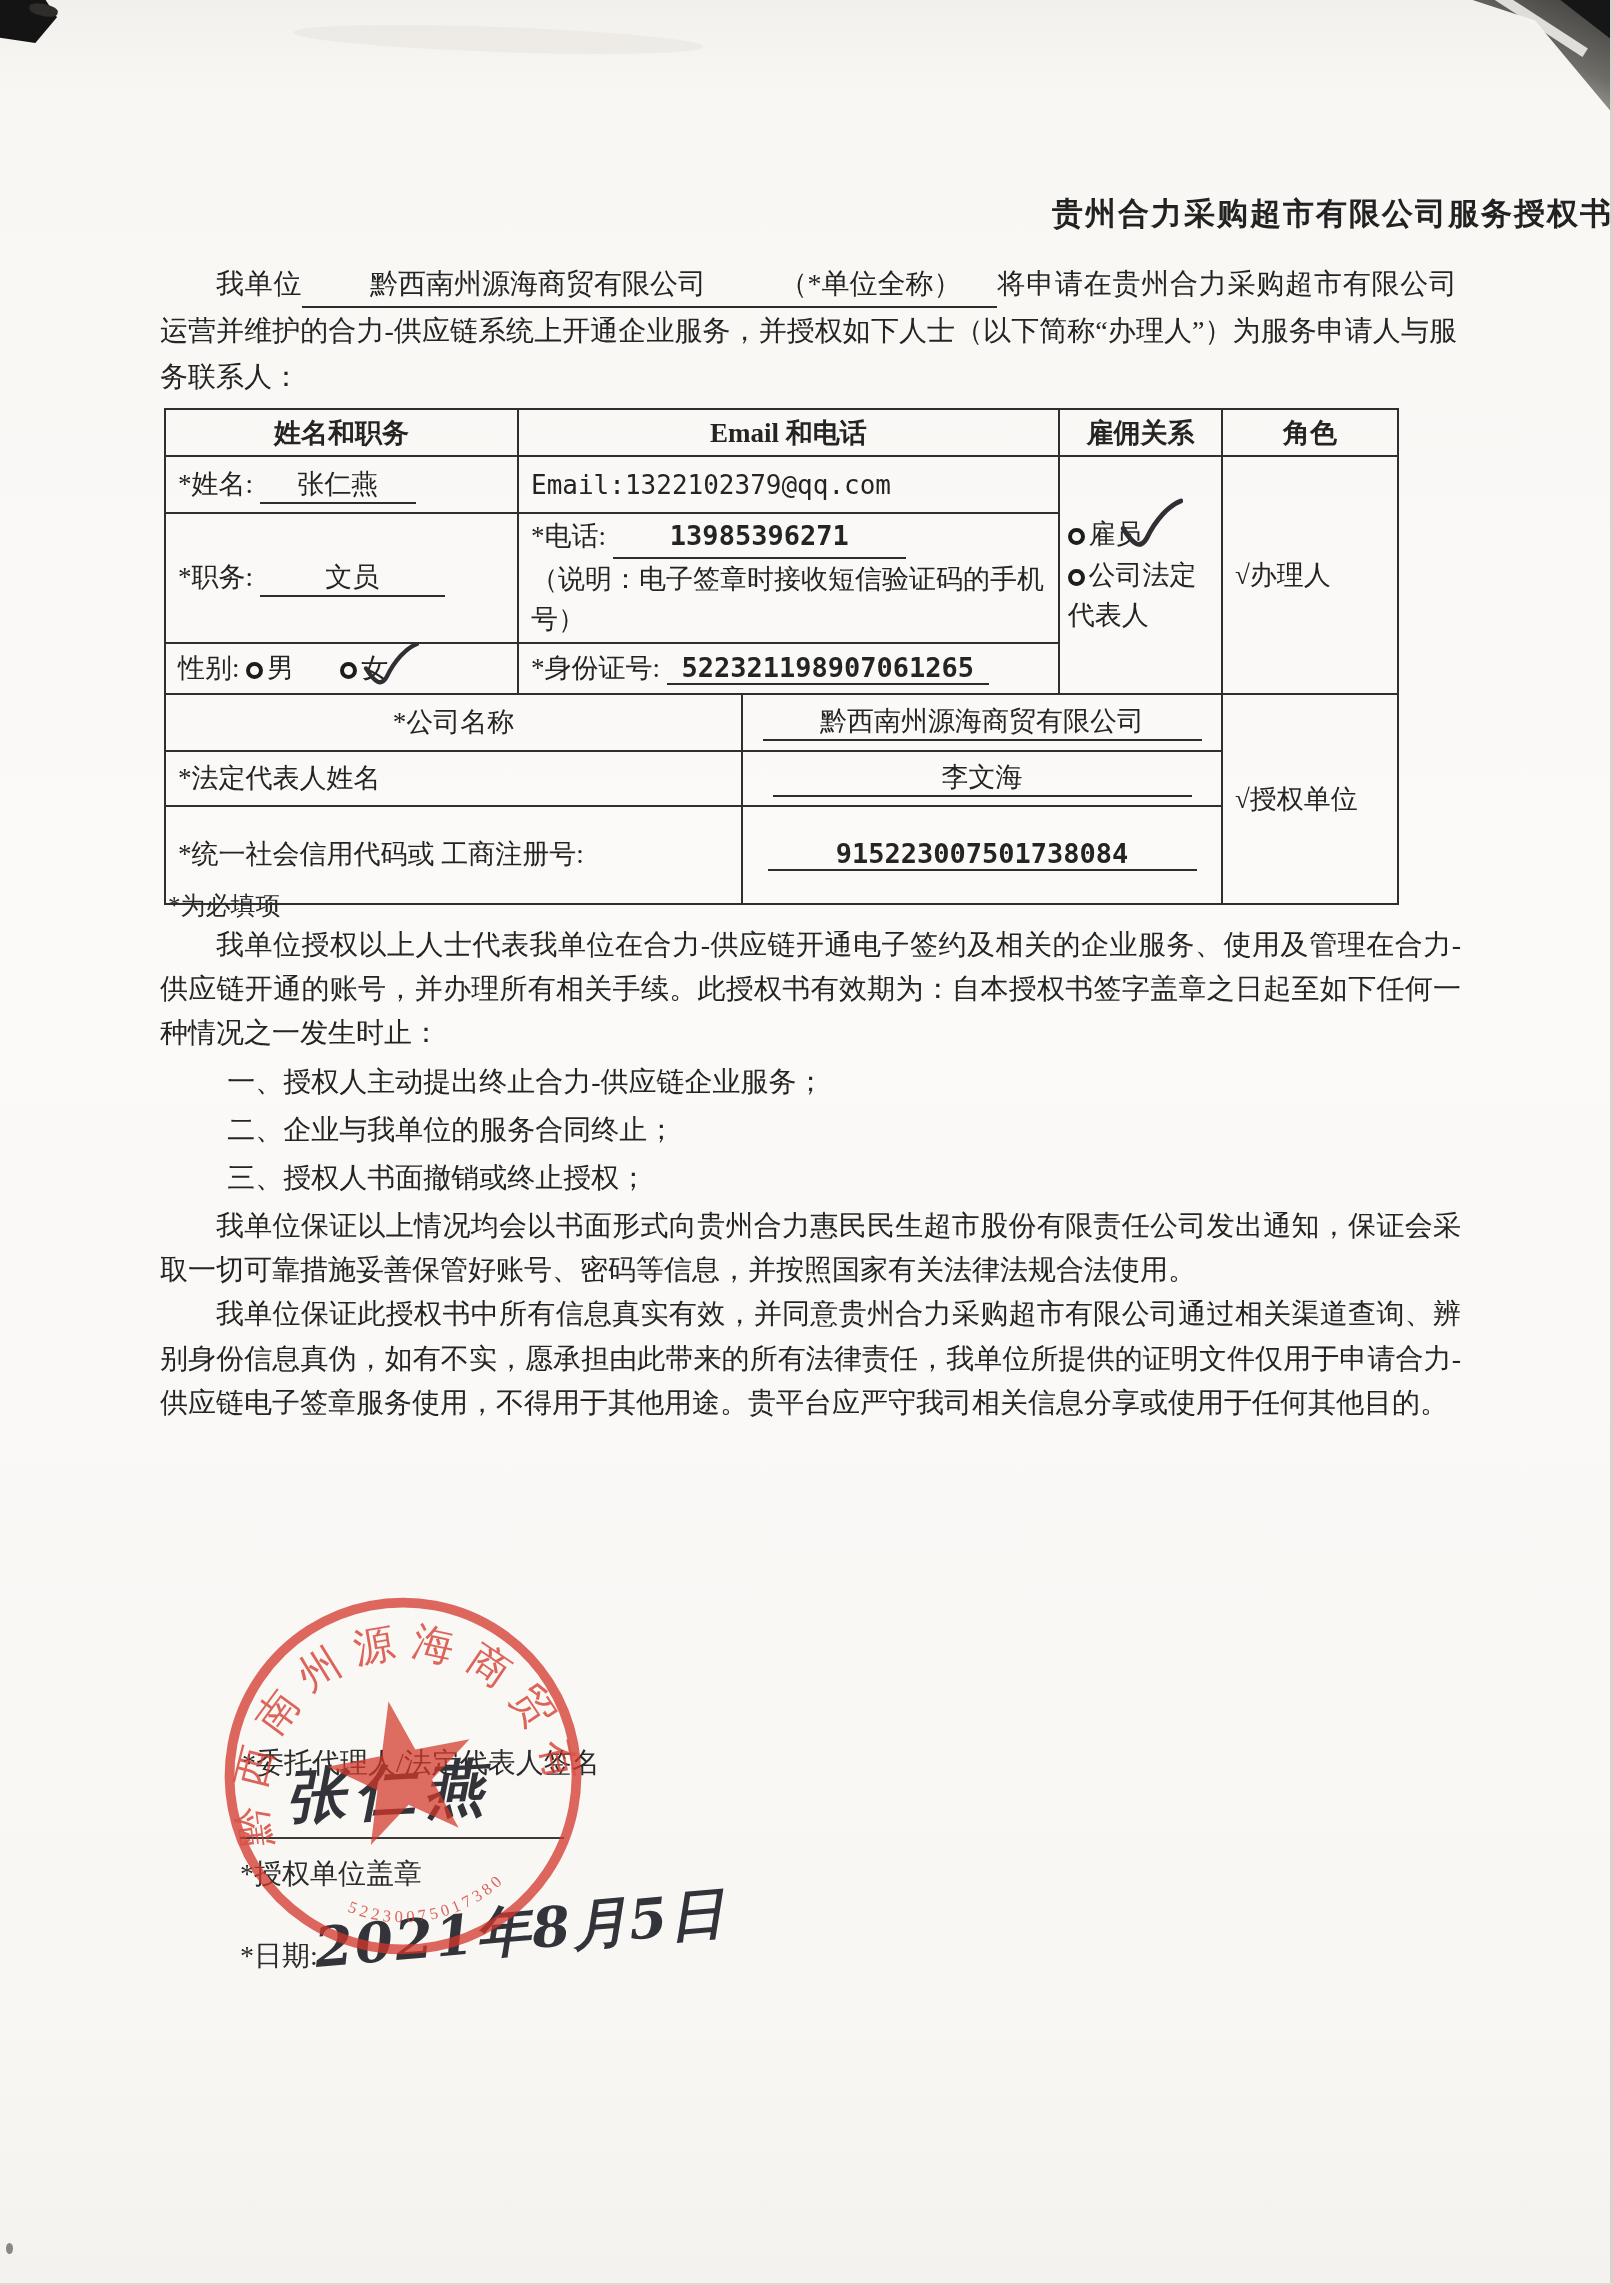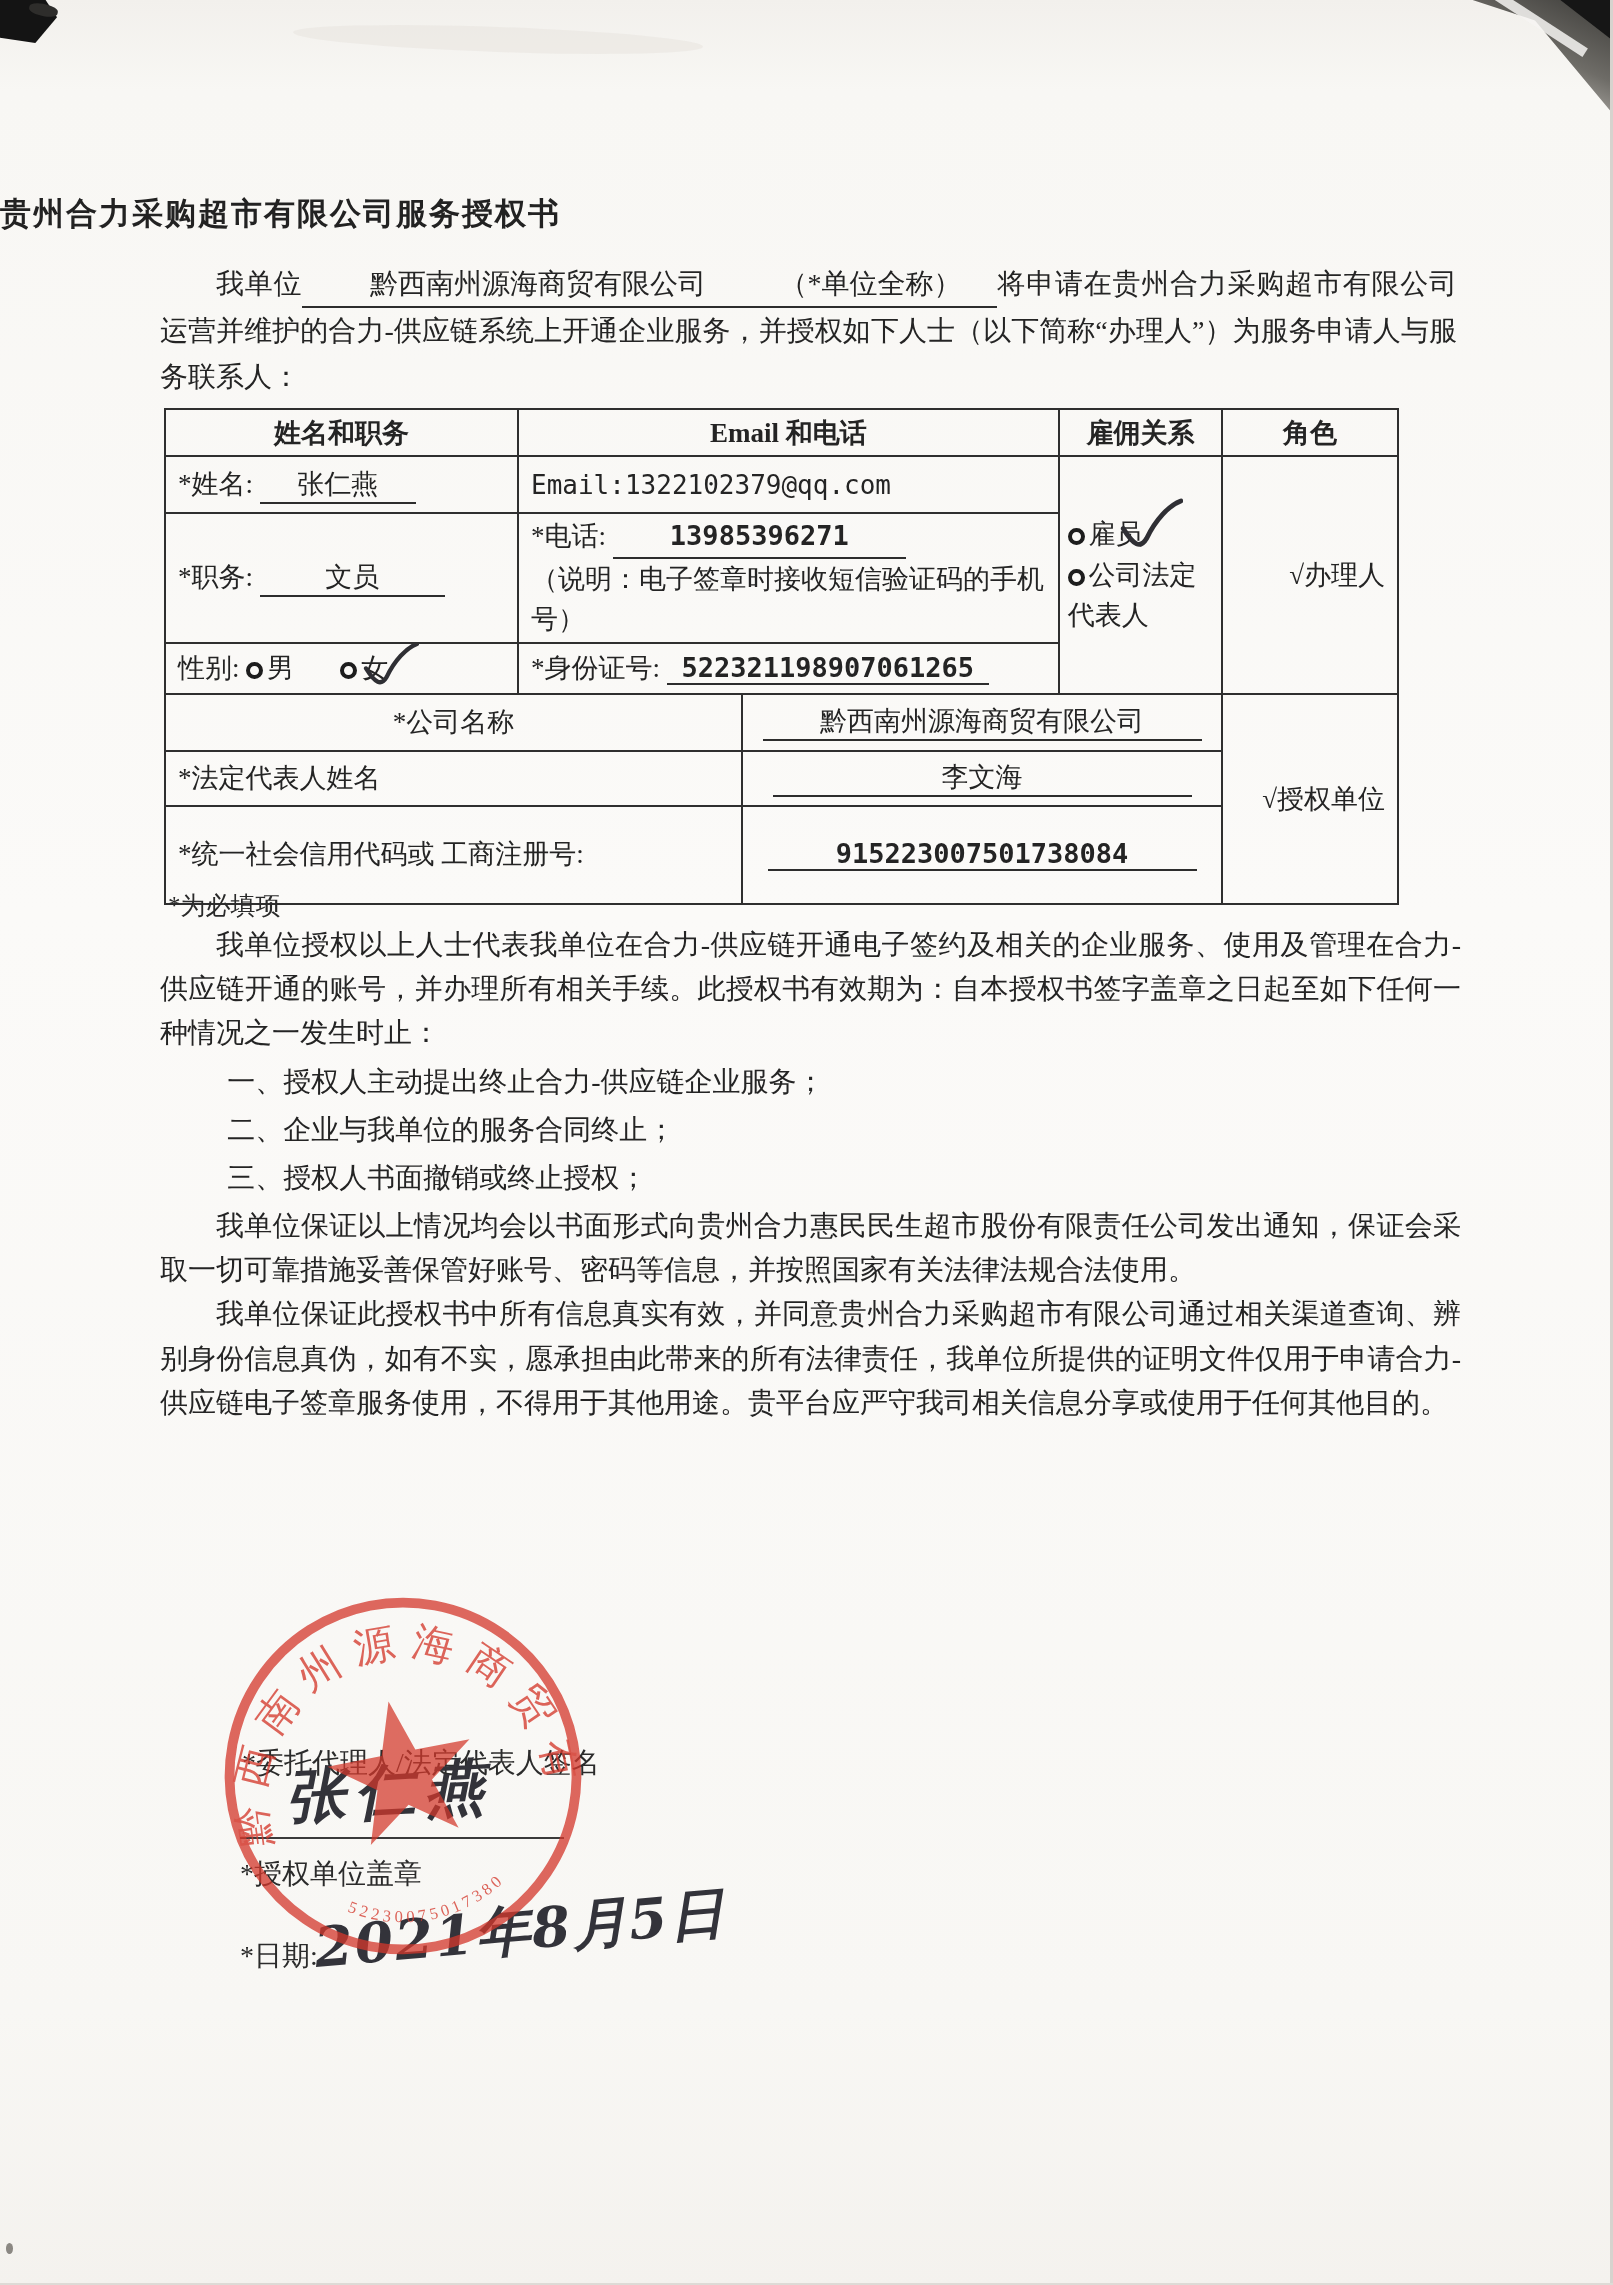--- a/index.html
+++ b/index.html
@@ -16,21 +16,21 @@
   .art-tr .w1{position:absolute;right:0;top:0;width:195px;height:146px;background:linear-gradient(205deg,#3c3b38 0%,#6e6c67 35%,#a8a5a0 55%,transparent 72%);
     clip-path:polygon(28% 0,100% 0,100% 78%,60% 14%);}
   .art-tr .w2{position:absolute;right:0;top:0;width:117px;height:68px;background:#161616;
     clip-path:polygon(55% 0,100% 0,100% 60%);}
   .art-tr .w3{position:absolute;right:15.6px;top:7.8px;width:146px;height:9.8px;background:#f6f5f2;transform:rotate(33deg);opacity:.85;}
   .art-smudge{position:absolute;left:293px;top:27px;width:410px;height:25px;background:#e7e4df;opacity:.55;transform:rotate(2deg);border-radius:50%;}
   .art-edge-r{position:absolute;right:0;top:0;width:2.9px;height:100%;background:#d6d3ce;}
   .art-edge-b{position:absolute;left:0;bottom:0;width:100%;height:2.9px;background:#dedbd6;}
   .art-bl{position:absolute;left:5.9px;top:2243px;width:6.8px;height:10.7px;background:#8b8883;border-radius:50%;}
 
-  .title{position:absolute;left:0;top:193px;width:100%;text-align:left;
+  .title{position:absolute;left:0;top:193px;width:100%;text-align:right;
     font-size:31px;font-weight:bold;letter-spacing:2px;color:#222;}
 
   .intro{position:absolute;left:160px;top:261px;width:1297px;
     font-size:28px;line-height:1.62;text-align:justify;text-indent:2em;color:#242424;}
   .ufill{border-bottom:2px solid #2d2d2d;display:inline-block;text-align:center;}
   .intro .comp{padding:0 11.7px;min-width:322px;}
   .intro .note{padding:0 35px 0 5.9px;}
 
   
   .tbl-wrap{position:absolute;left:164px;top:408px;width:1233px;}
@@ -47,21 +47,21 @@
   .u-phone{min-width:293px;}
   .u-id{min-width:322px;}
   .u-comp{min-width:439px;}
   .u-rep{min-width:419px;}
   .u-code{min-width:429px;}
   .phone-note{line-height:1.5;}
   .radio{display:inline-block;width:8.8px;height:8.8px;border:4.9px solid #1d1d1d;border-radius:50%;vertical-align:-2px;margin-right:3.9px;}
   .relwrap{position:relative;display:inline-block;}
   .chk{position:absolute;pointer-events:none;}
   .emp-cell{line-height:1.5;padding:5.9px 5.9px 5.9px 7.8px;}
-  .role-cell{text-align:right;}
+  .role-cell{text-align:left;}
   .gender-gap{display:inline-block;width:33px;}
 
   .footnote{position:absolute;left:168px;top:889px;font-size:25px;color:#2a2a2a;}
 
   .bodytext{position:absolute;left:160px;top:923px;width:1301px;
     font-size:28px;line-height:1.58;text-align:justify;color:#242424;}
   .bodytext p{margin:0;text-indent:2em;}
   .bodytext .li{margin:3.9px 0 3.9px 0;text-indent:2.4em;}
 
   

